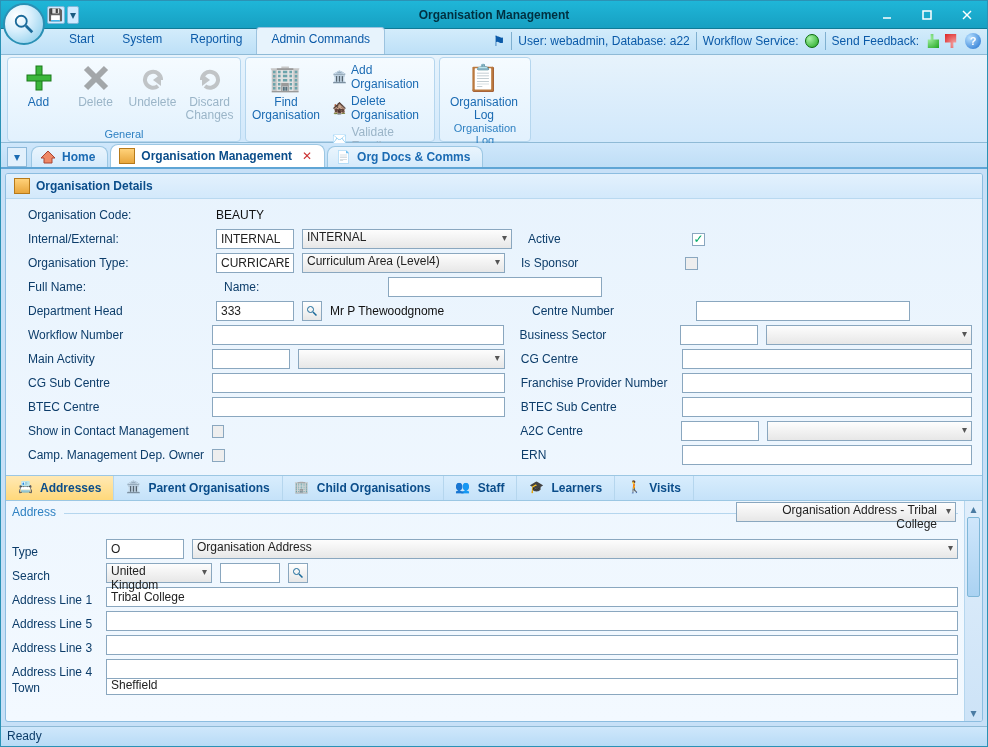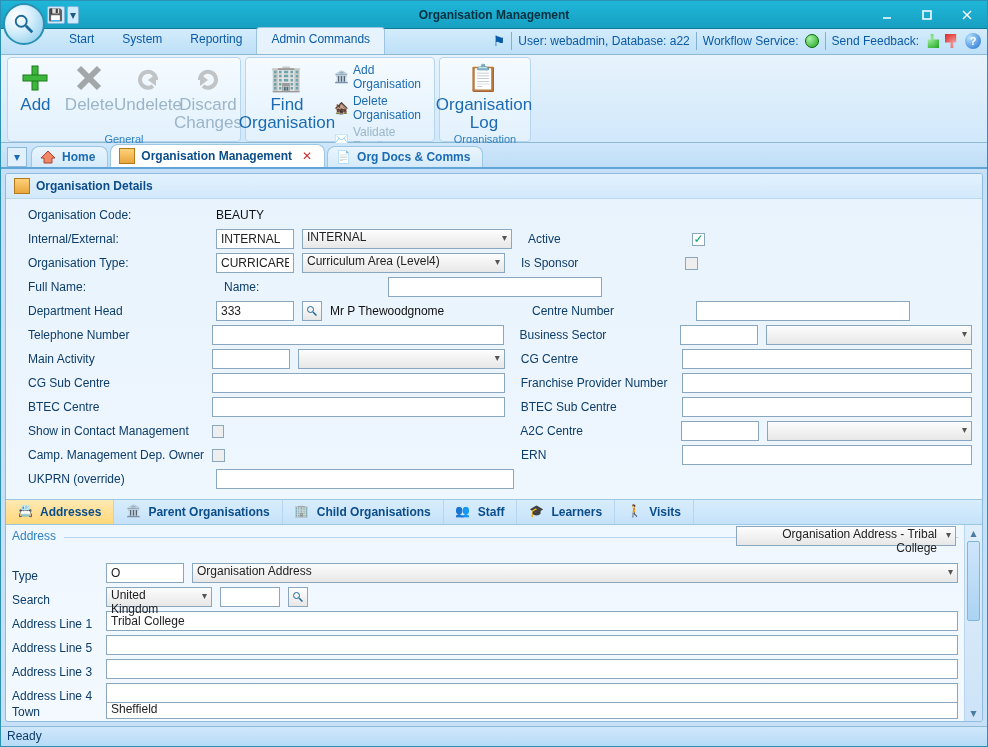--- a/index.html
+++ b/index.html
@@ -23,21 +23,21 @@
   .thumb.up{background:radial-gradient(circle at 30% 30%,#a8f3a8,#1fa61f);clip-path:polygon(40% 0,60% 0,60% 40%,100% 40%,100% 100%,20% 100%,20% 40%,40% 40%);}
   .thumb.down{background:radial-gradient(circle at 30% 30%,#f3a8a8,#d22);transform:rotate(180deg);clip-path:polygon(40% 0,60% 0,60% 40%,100% 40%,100% 100%,20% 100%,20% 40%,40% 40%);}
   .help-ico{width:16px;height:16px;border-radius:50%;background:radial-gradient(circle at 30% 30%,#b7e0ff,#1c6fcf);color:#fff;display:flex;align-items:center;justify-content:center;font-weight:700;font-size:11px;}
   
   .ribbon { height:88px; background:linear-gradient(#e7f3fc,#d1e8fb); border-bottom:1px solid #8fbad6; display:flex; padding:2px 4px 0 6px;}
   .rgroup { border:1px solid #b5d6ee; border-radius:4px; margin-right:4px; background:linear-gradient(#f5fbff,#e2f1fd); display:flex; flex-direction:column; padding:2px 4px 0 4px;}
   .rgroup-body{display:flex;flex:1;align-items:flex-start;gap:4px;}
   .rgroup-title{text-align:center;color:#2f81c2;font-size:11px;padding:1px 0;}
   .rbtn { display:flex; flex-direction:column; align-items:center; justify-content:flex-start; width:56px; padding:2px 2px 0 2px; border-radius:3px; cursor:pointer;}
   .rbtn .ico{width:32px;height:32px;display:flex;align-items:center;justify-content:center;font-size:26px;}
-  .rbtn .lbl{color:#1b6bb3;text-align:center;line-height:1.05;font-size:17px;margin-top:2px;}
+  .rbtn .lbl{color:#1b6bb3;text-align:center;line-height:1.05;font-size:12px;margin-top:2px;}
   .rbtn.disabled .lbl{color:#9bb5c8;}
   .rbtn.disabled .ico{filter:grayscale(100%);opacity:0.55;}
   .rsmall{display:flex;align-items:center;gap:4px;padding:1px 6px;color:#1b6bb3;cursor:pointer;border-radius:3px;}
   .rsmall .sico{width:16px;height:16px;display:flex;align-items:center;justify-content:center;}
   .rsmall.disabled{color:#9bb5c8;}
   
   .doctabs { height:26px; display:flex; align-items:flex-end; padding-left:6px; background:linear-gradient(#cfe7fb,#bfdef6); border-bottom:2px solid #5fa5d5;}
   .dtab { display:flex; align-items:center; gap:6px; padding:3px 12px 3px 8px; border-top-left-radius:8px; border-top-right-radius:8px; background:linear-gradient(#eaf5fd,#d5eafb); border:1px solid #9cc7e3; border-bottom:none; margin-right:2px; color:#1b6bb3; font-weight:600; cursor:pointer;}
   .dtab.active { background:#fff; color:#0b4d8a; position:relative; z-index:2;}
   .dtab .x{color:#cc3333;font-weight:400;margin-left:4px;}
@@ -272,21 +272,21 @@
           <svg width="12" height="12" viewBox="0 0 24 24">
             <circle cx="9" cy="9" r="6" fill="none" stroke="#1a6a9a" stroke-width="2"></circle>
             <line x1="14" y1="14" x2="21" y2="21" stroke="#1a6a9a" stroke-width="3"></line>
           </svg>
         </div>
       <span class="val" style="width:186px;">Mr P Thewoodgnome</span>
       <span class="col2lbl" style="width:156px;margin-left:8px;">Centre Number</span>
       <input class="tinput" style="width: 214px;" value="">
     </div>
     <div class="row">
-      <span class="lblc">Telephone Number</span>
+      <span class="lblc">Workflow Number</span>
       <input class="tinput" style="width: 298px;" value="">
       <span class="col2lbl" style="width:156px;margin-left:8px;">Business Sector</span>
       <input class="tinput" style="width: 78px;" value="">
       <div class="sel" style="width:210px;"></div>
     </div>
     <div class="row">
       <span class="lblc">Main Activity</span>
       <input class="tinput" style="width: 78px;" value="">
       <div class="sel" style="width:210px;"></div>
       <span class="col2lbl" style="width:156px;margin-left:8px;">CG Centre</span>
@@ -309,24 +309,20 @@
       <span class="chk disabled" style="margin-right:280px;"></span>
       <span class="col2lbl" style="width:156px;margin-left:8px;">A2C Centre</span>
       <input class="tinput" style="width: 78px;" value="">
       <div class="sel" style="width:210px;"></div>
     </div>
     <div class="row">
       <span class="lblc">Camp. Management Dep. Owner</span>
       <span class="chk disabled" style="margin-right:280px;"></span>
       <span class="col2lbl" style="width:156px;margin-left:8px;">ERN</span>
       <input class="tinput" style="width: 296px;" value="">
-    </div>
-    <div class="row">
-      <span class="lblc">UKPRN (override)</span>
-      <input class="tinput" style="width: 298px;" value="">
     </div>
   </div>
 
   <div class="subtabs">
     <div class="stab active">
         <span class="sico2">📇</span>
         <span>Addresses</span>
       </div>
     <div class="stab">
         <span class="sico2">🏛️</span>

